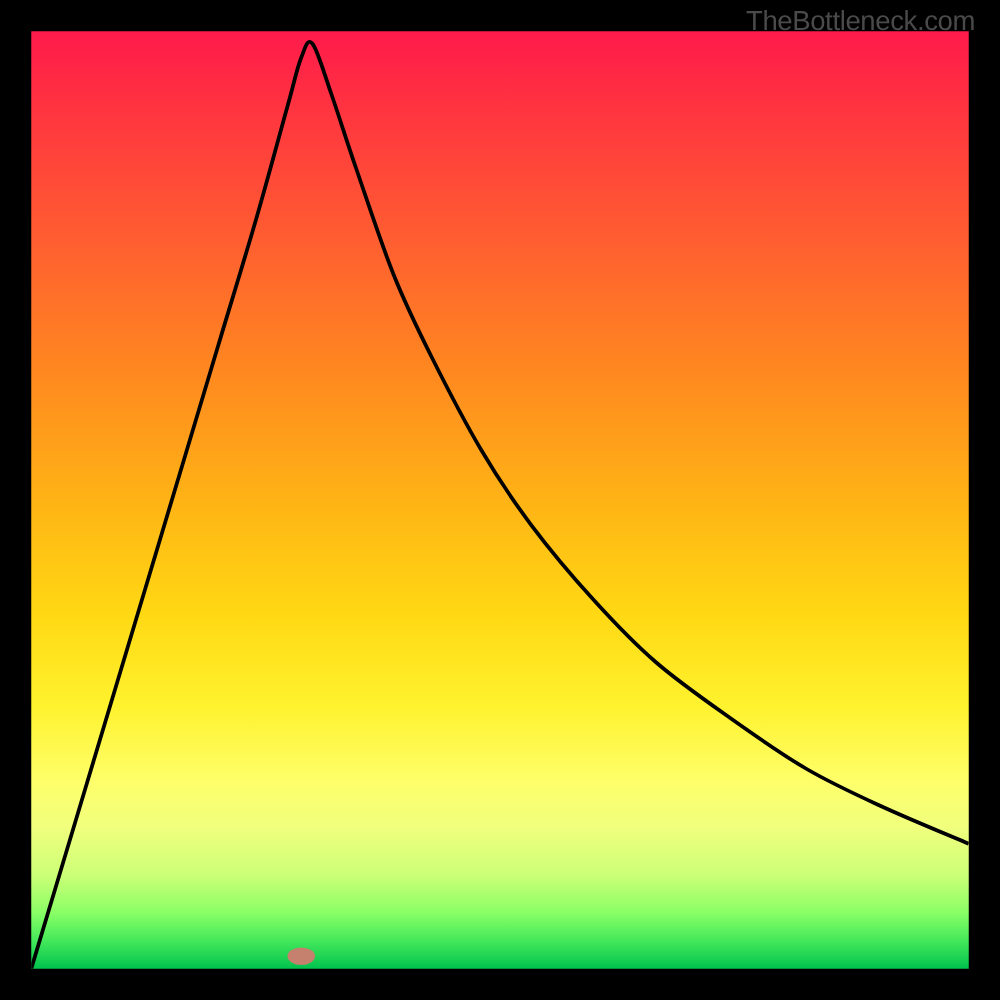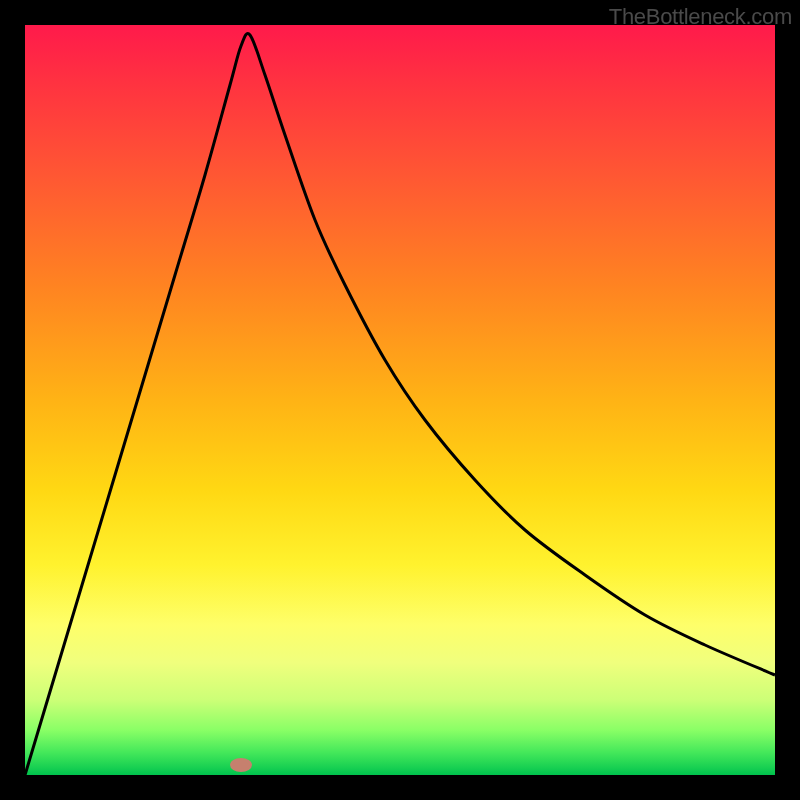--- a/index.html
+++ b/index.html
@@ -44,21 +44,21 @@
   .curve-svg {
     position: absolute;
     left: 0;
     top: 0;
     width: 750px;
     height: 750px;
   }
   .watermark {
     position: absolute;
     top: 4px;
-    right: 8px;
+    right: 20px;
     color: #4a4a4a;
     font-size: 22px;
     font-weight: 500;
     letter-spacing: -0.3px;
     user-select: none;
   }
 </style>
 </head>
 <body>
 

